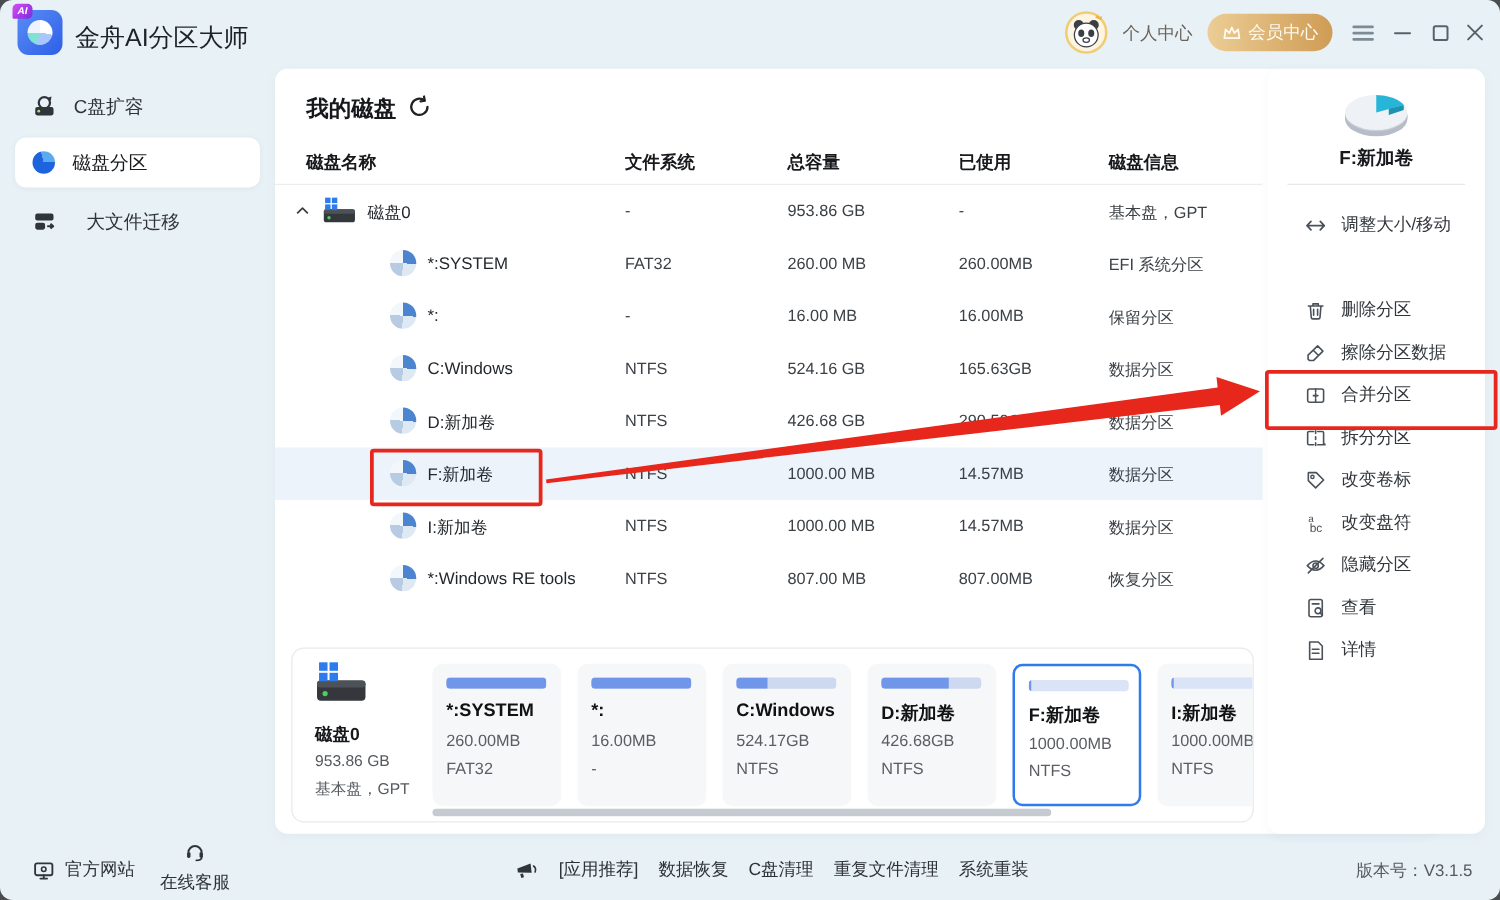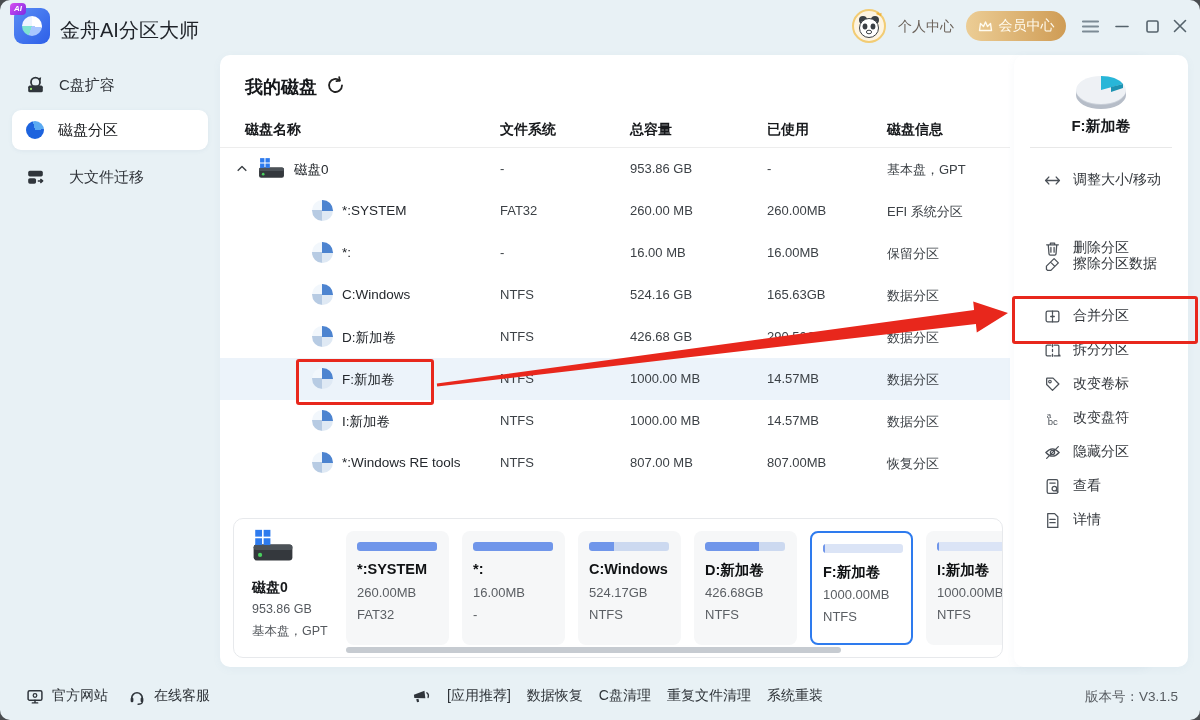--- a/index.html
+++ b/index.html
@@ -73,27 +73,27 @@
   .hscroll{position:absolute;left:112px;top:128px;width:495px;height:6px;border-radius:3px;background:#c6cbd1;cursor:pointer;}
 
   
   .right-panel{position:absolute;left:1014px;top:55px;width:174px;height:612px;background:#fff;border-radius:10px;
     box-shadow:0 2px 8px rgba(110,140,165,.06);}
   .rp-pie{position:absolute;left:57px;top:8px;}
   .rp-title{position:absolute;left:0;top:62px;width:174px;text-align:center;font-size:15px;font-weight:bold;color:#17191c;}
   .rp-div{position:absolute;left:16px;top:92px;width:142px;height:1px;background:#e8e8e8;}
   .act{position:absolute;left:0;width:174px;height:34px;display:flex;align-items:center;gap:12px;
     padding-left:30px;box-sizing:border-box;font-size:14px;color:#33373c;cursor:pointer;white-space:nowrap;}
-  .a0{top:108px;} .a1{top:142px;} .a2{top:176px;} .a3{top:192px;} .a4{top:244px;} .a5{top:278px;}
+  .a0{top:108px;} .a1{top:142px;} .a2{top:176px;} .a3{top:210px;} .a4{top:244px;} .a5{top:278px;}
   .a6{top:312px;} .a7{top:346px;} .a8{top:380px;} .a9{top:414px;} .a10{top:448px;}
 
   
   .footer{position:absolute;left:0;top:672px;width:1200px;height:48px;}
   .f-link{position:absolute;top:0;height:48px;display:flex;align-items:center;gap:8px;font-size:14px;color:#2e3338;cursor:pointer;}
-  .fl-site{left:26px;} .fl-serv{left:128px;}
+  .fl-site{left:26px;} .fl-serv{left:128px;flex-direction:column;}
   .f-center{position:absolute;left:412px;top:0;height:48px;display:flex;align-items:center;gap:16px;font-size:14px;color:#2e3338;}
   .f-center span{cursor:pointer;}
   .f-version{position:absolute;right:22px;top:16px;font-size:13.5px;color:#565b60;}
 
   
   .anno{position:absolute;border:3px solid #e8271c;border-radius:3px;pointer-events:none;}
   .anno-f{left:296px;top:359px;width:132px;height:40px;}
   .anno-merge{left:1012px;top:296px;width:180px;height:42px;}
   .anno-arrow{position:absolute;left:0;top:0;pointer-events:none;}
   svg{overflow:visible;}

